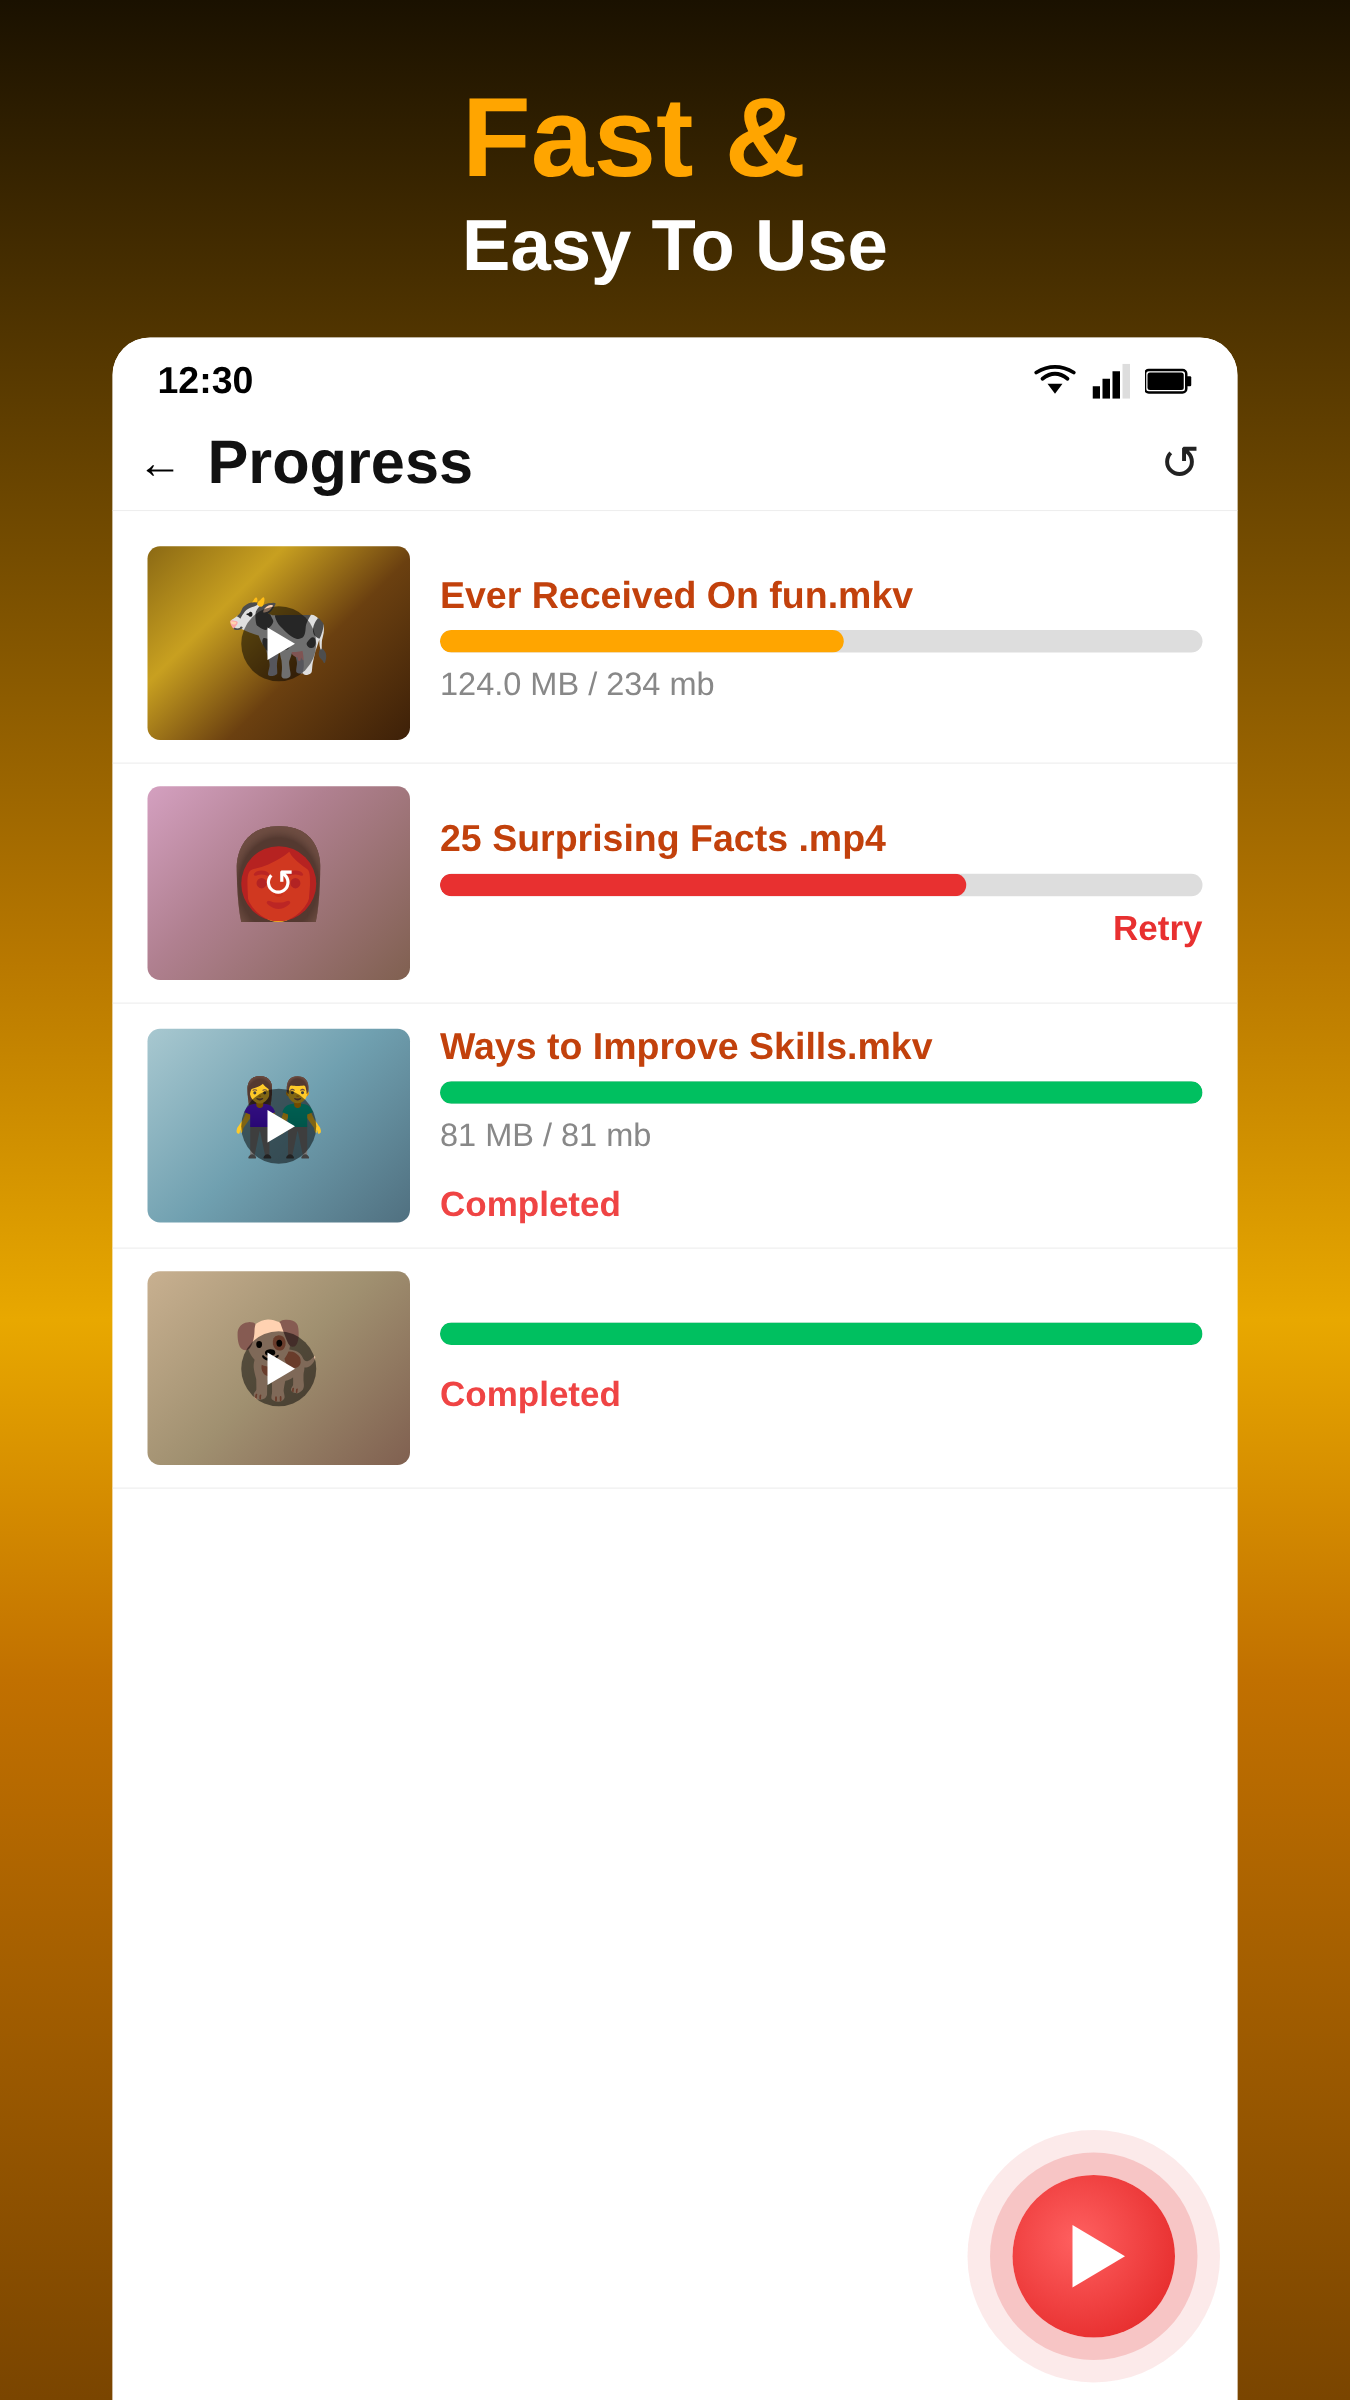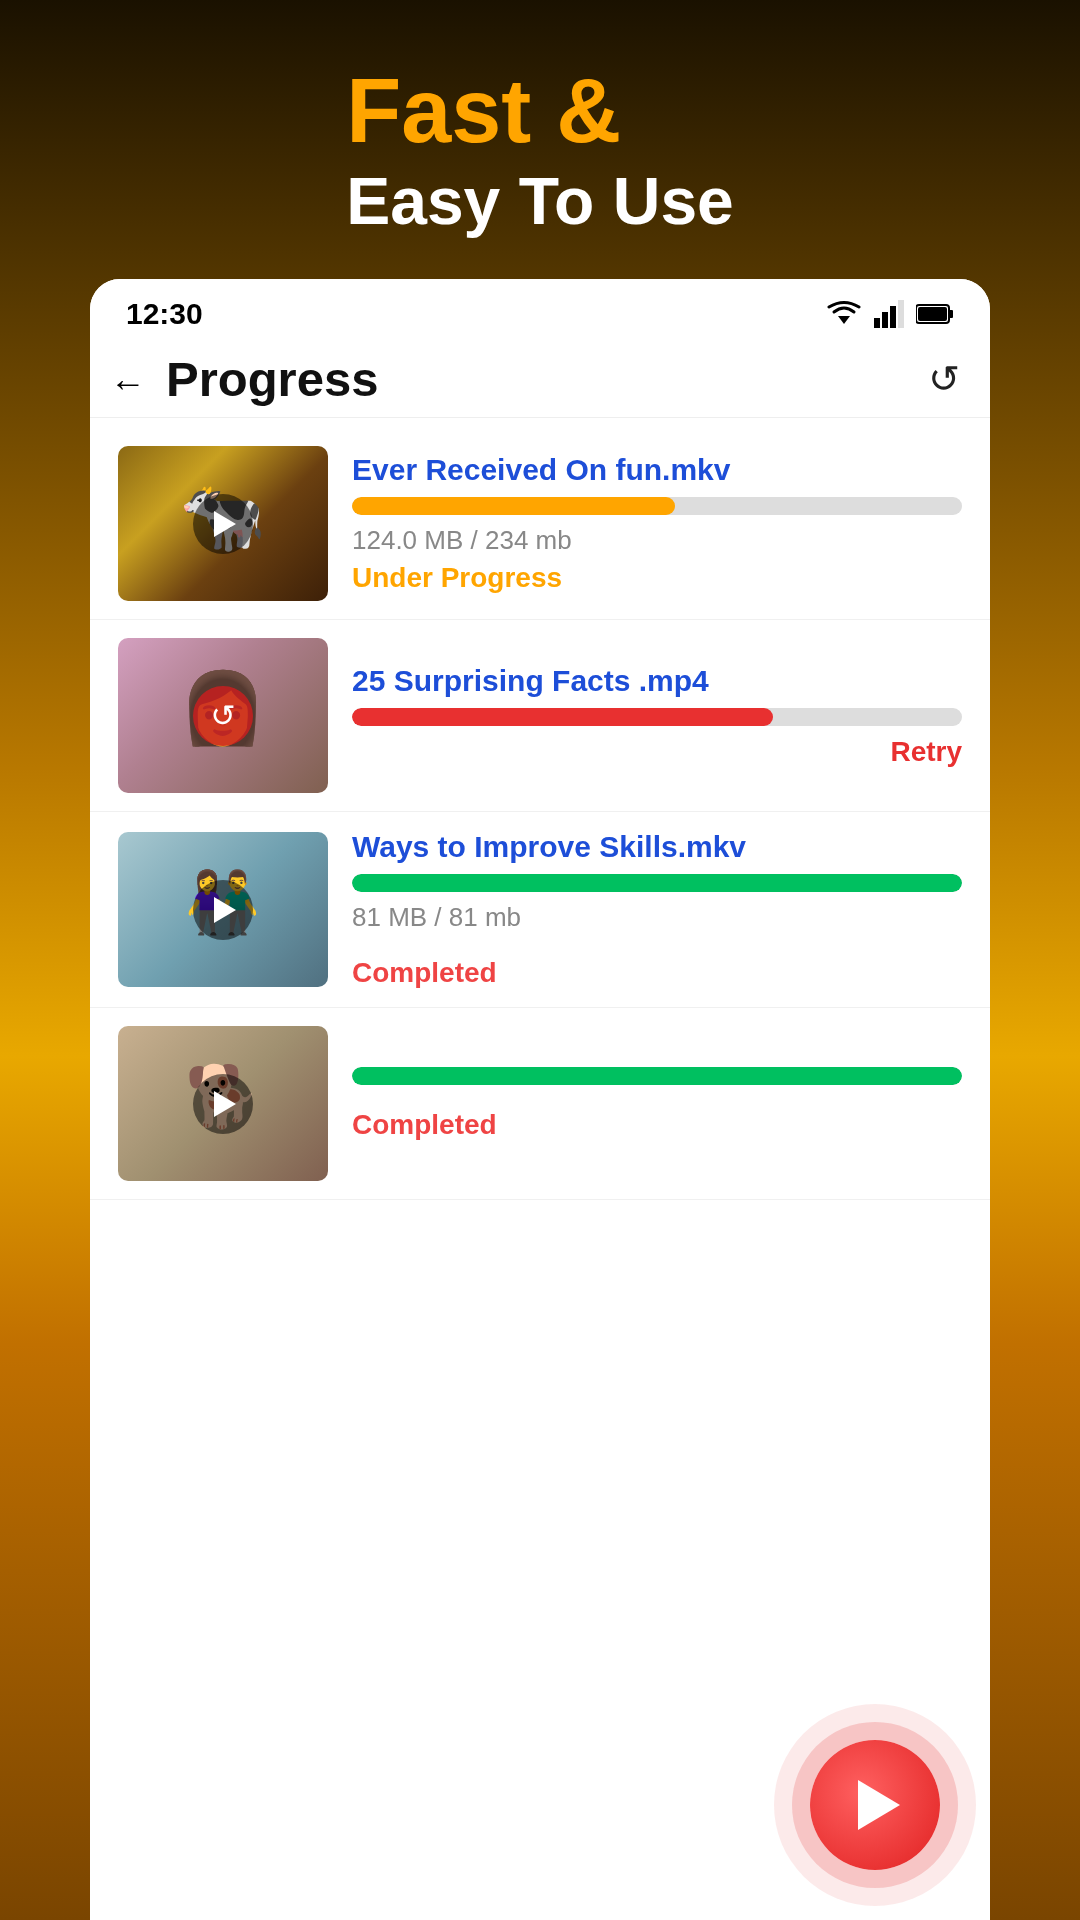--- a/index.html
+++ b/index.html
@@ -22,21 +22,21 @@
       margin-bottom: 40px;
     }
 
     .hero-line1 {
       font-size: 90px;
       font-weight: 700;
       color: #FFA500;
     }
 
     .hero-line2 {
-      font-size: 66px;
+      font-size: 58px;
       font-weight: 800;
       color: #FFFFFF;
     }
 
     .phone-frame {
       width: 900px;
       flex: 1;
       background: #FFFFFF;
       border-radius: 30px 30px 0 0;
       overflow: hidden;
@@ -207,21 +207,21 @@
       color: #fff;
     }
 
     .item-info {
       flex: 1;
     }
 
     .item-filename {
       font-size: 30px;
       font-weight: 600;
-      color: #1d4ed8;
+      color: #c2410c;
       margin-bottom: 10px;
     }
 
     .progress-bar-bg {
       height: 18px;
       background: #ddd;
       border-radius: 9px;
       overflow: hidden;
       margin-bottom: 10px;
       width: 100%;
@@ -329,21 +329,20 @@
         <div class="play-overlay">
             <div class="play-triangle"></div>
           </div>
       </div>
       <div class="item-info">
         <div class="item-filename">Ever Received On fun.mkv</div>
         <div class="progress-bar-bg">
           <div class="progress-bar-fill fill-orange" style="width: 53%"></div>
         </div>
         <div class="item-size">124.0 MB / 234 mb</div>
-        <div class="item-status status-progress">Under Progress</div>
       </div>
     </div>
       <div class="download-item">
       <div class="thumb-wrap thumb-2">
         <div class="play-overlay retry">
             <span class="retry-symbol">↺</span>
           </div>
       </div>
       <div class="item-info">
         <div class="item-filename">25 Surprising Facts .mp4</div>

